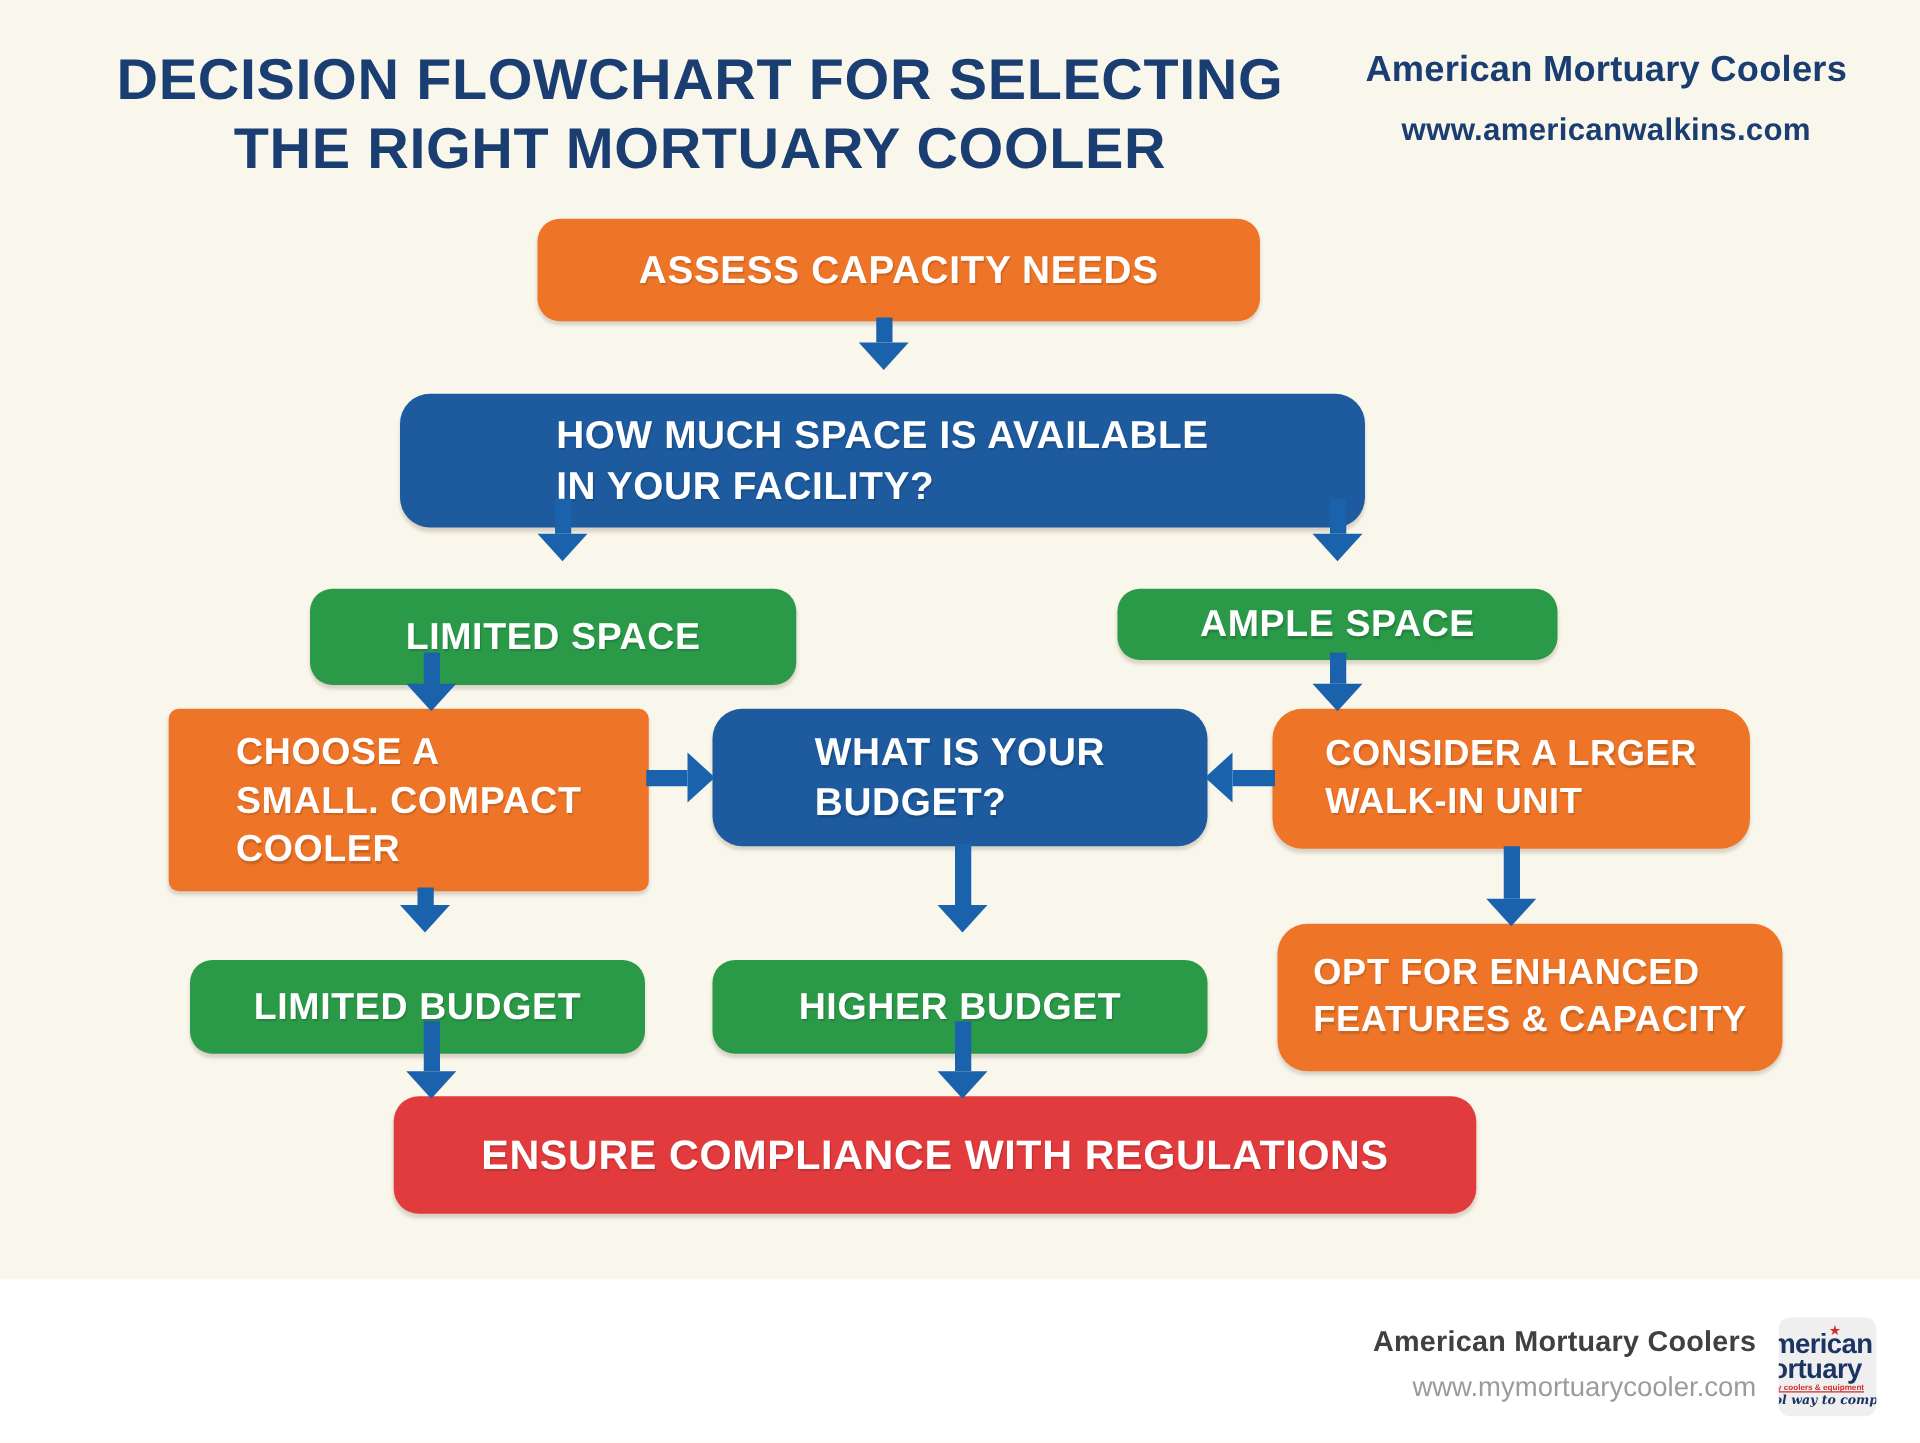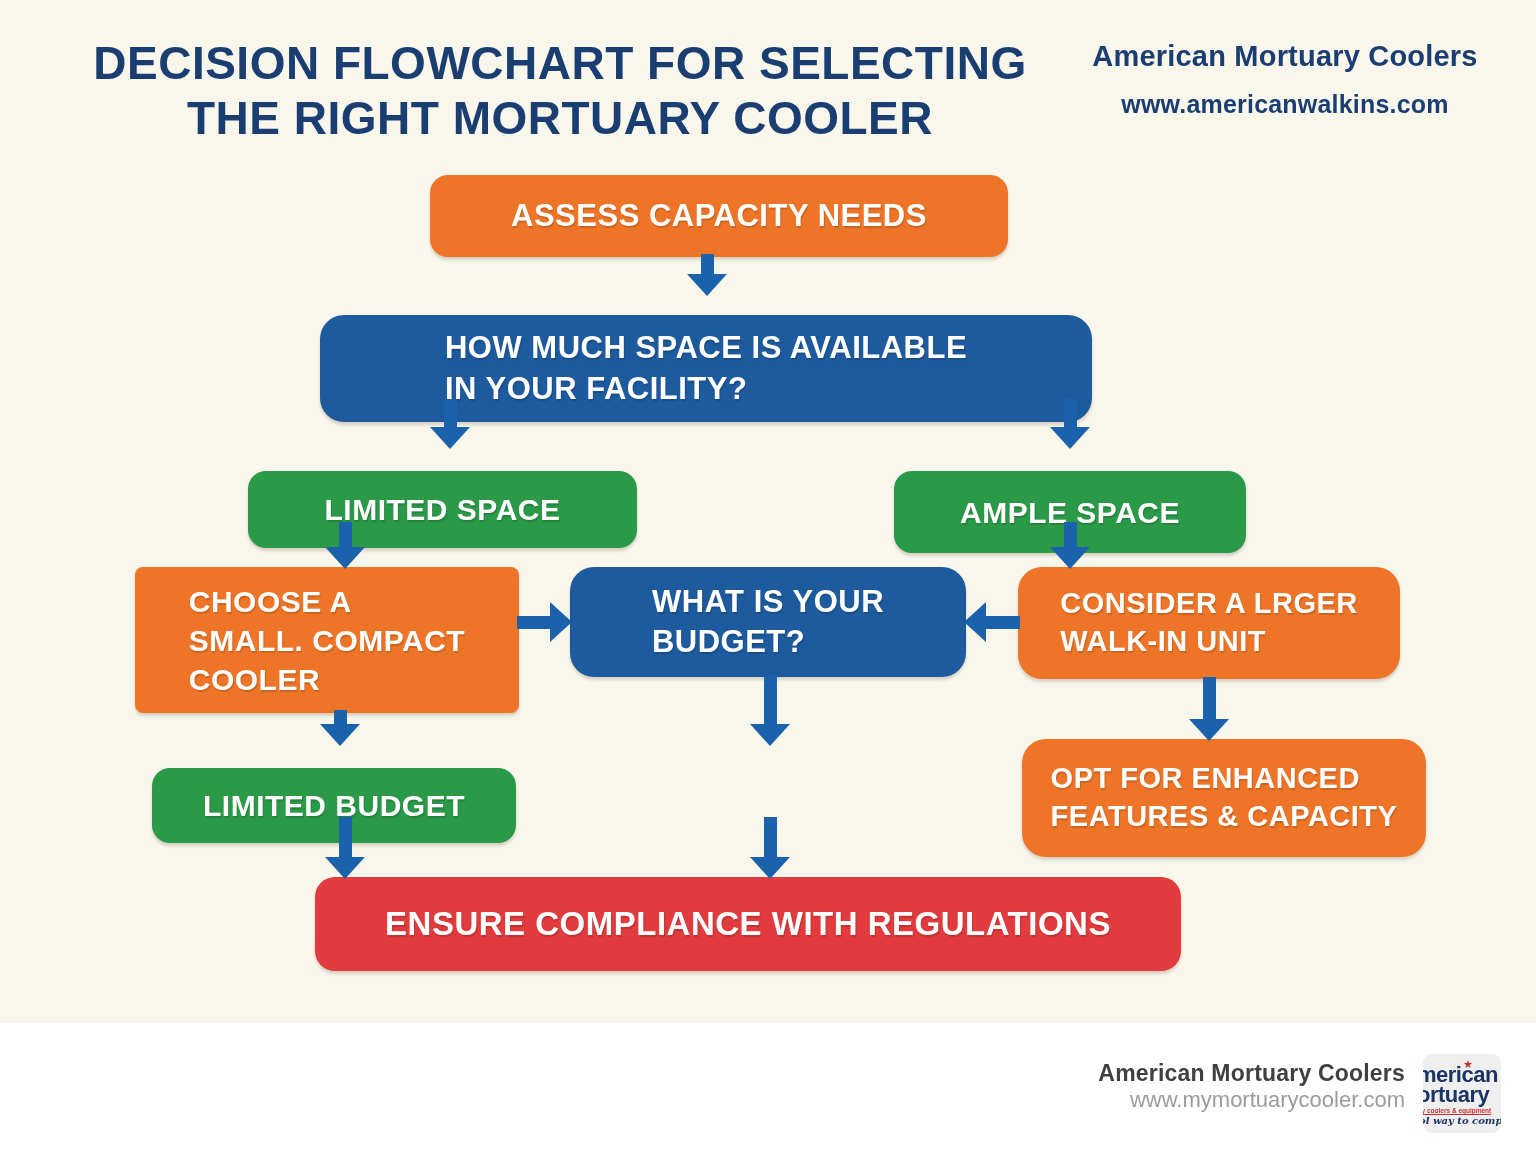--- a/index.html
+++ b/index.html
@@ -29,21 +29,21 @@
     white-space:pre-line;box-shadow:0 3px 3px rgba(70,45,20,0.18);
     text-shadow:1px 2px 1px rgba(0,0,0,0.15);}
   .c-orange{background:var(--orange,#EE7527);}
   .c-blue{background:var(--blue,#1D5B9E);}
   .c-green{background:var(--green,#2A9A48);margin-top:24px;}
   .c-red{background:var(--red,#E23B3D);}
 
   .n-assess{left:430px;top:175px;width:578px;height:82px;border-radius:18px;font-size:31px;}
   .n-space{left:320px;top:294px;width:772px;height:107px;border-radius:24px;font-size:31px;margin-top:21px;}
   .n-limited-space{left:248px;top:447px;width:389px;height:77px;border-radius:18px;font-size:30px;}
-  .n-ample-space{left:894px;top:447px;width:352px;height:82px;border-radius:18px;font-size:30px;}
+  .n-ample-space{left:894px;top:447px;width:352px;height:57px;border-radius:18px;font-size:30px;}
   .n-compact{left:135px;top:567px;width:384px;height:146px;border-radius:8px;font-size:30px;}
   .n-budget{left:570px;top:567px;width:396px;height:110px;border-radius:24px;font-size:31px;}
   .n-larger{left:1018px;top:567px;width:382px;height:112px;border-radius:24px;font-size:29px;}
   .n-limited-budget{left:152px;top:744px;width:364px;height:75px;border-radius:18px;font-size:30px;}
   .n-higher-budget{left:570px;top:744px;width:396px;height:75px;border-radius:18px;font-size:30px;}
   .n-enhanced{left:1022px;top:739px;width:404px;height:118px;border-radius:24px;font-size:29px;}
   .n-compliance{left:315px;top:877px;width:866px;height:94px;border-radius:20px;font-size:33px;}
 
   
   .varrow{position:absolute;width:40px;display:flex;flex-direction:column;align-items:center;}
@@ -66,21 +66,21 @@
   .a7{left:750px;top:675px;height:71px;}
   .a8{left:1189px;top:677px;height:64px;}
   .a9{left:325px;top:817px;height:62px;}
   .a10{left:750px;top:817px;height:62px;}
   .h1{left:517px;top:602px;width:55px;}
   .h2{left:964px;top:602px;width:56px;}
 
   
   .footer-text{position:absolute;left:900px;top:1060px;width:505px;text-align:right;}
   .footer-text .fname{font-size:23px;font-weight:700;color:var(--footer-dark,#404040);letter-spacing:0.2px;}
-  .footer-text .furl{font-size:22px;color:var(--footer-gray,#9B9B9B);}
+  .footer-text .furl{font-size:22px;color:var(--footer-gray,#9B9B9B);margin-top:10px;}
   .logo{position:absolute;left:1423px;top:1054px;width:78px;height:79px;background:var(--logo-bg,#EFEFEF);
     border-radius:9px;overflow:hidden;padding-top:11px;}
   .logo .lg-line{color:var(--logo-navy,#1B3464);font-size:22px;font-weight:800;line-height:0.92;
     margin-left:-6px;white-space:nowrap;letter-spacing:-0.5px;}
   .logo .lg-star{position:absolute;left:40px;top:4px;color:var(--logo-red,#D42B2B);font-size:11px;}
   .logo .lg-red{color:var(--logo-red,#D42B2B);font-size:6.5px;font-weight:700;white-space:nowrap;
     margin-left:-4px;margin-top:2px;text-decoration:underline;}
   .logo .lg-script{color:var(--logo-navy,#1B3464);font-size:10px;font-style:italic;font-weight:700;
     font-family:"DejaVu Serif", serif;white-space:nowrap;margin-left:-4px;margin-top:1px;}
 </style>
@@ -119,20 +119,23 @@
     <span>CONSIDER A LRGER
 WALK-IN UNIT</span>
   </div>
   <div class="node c-blue n-budget">
     <span>WHAT IS YOUR
 BUDGET?</span>
   </div>
   <div class="node c-green n-limited-budget">
     <span>LIMITED BUDGET</span>
   </div>
+  <div class="node c-green n-higher-budget">
+    <span>HIGHER BUDGET</span>
+  </div>
   <div class="node c-orange n-enhanced">
     <span>OPT FOR ENHANCED
 FEATURES &amp; CAPACITY</span>
   </div>
   <div class="node c-red n-compliance">
     <span>ENSURE COMPLIANCE WITH REGULATIONS</span>
   </div>
 
   <div class="varrow a1">
       <div class="stem"></div>

